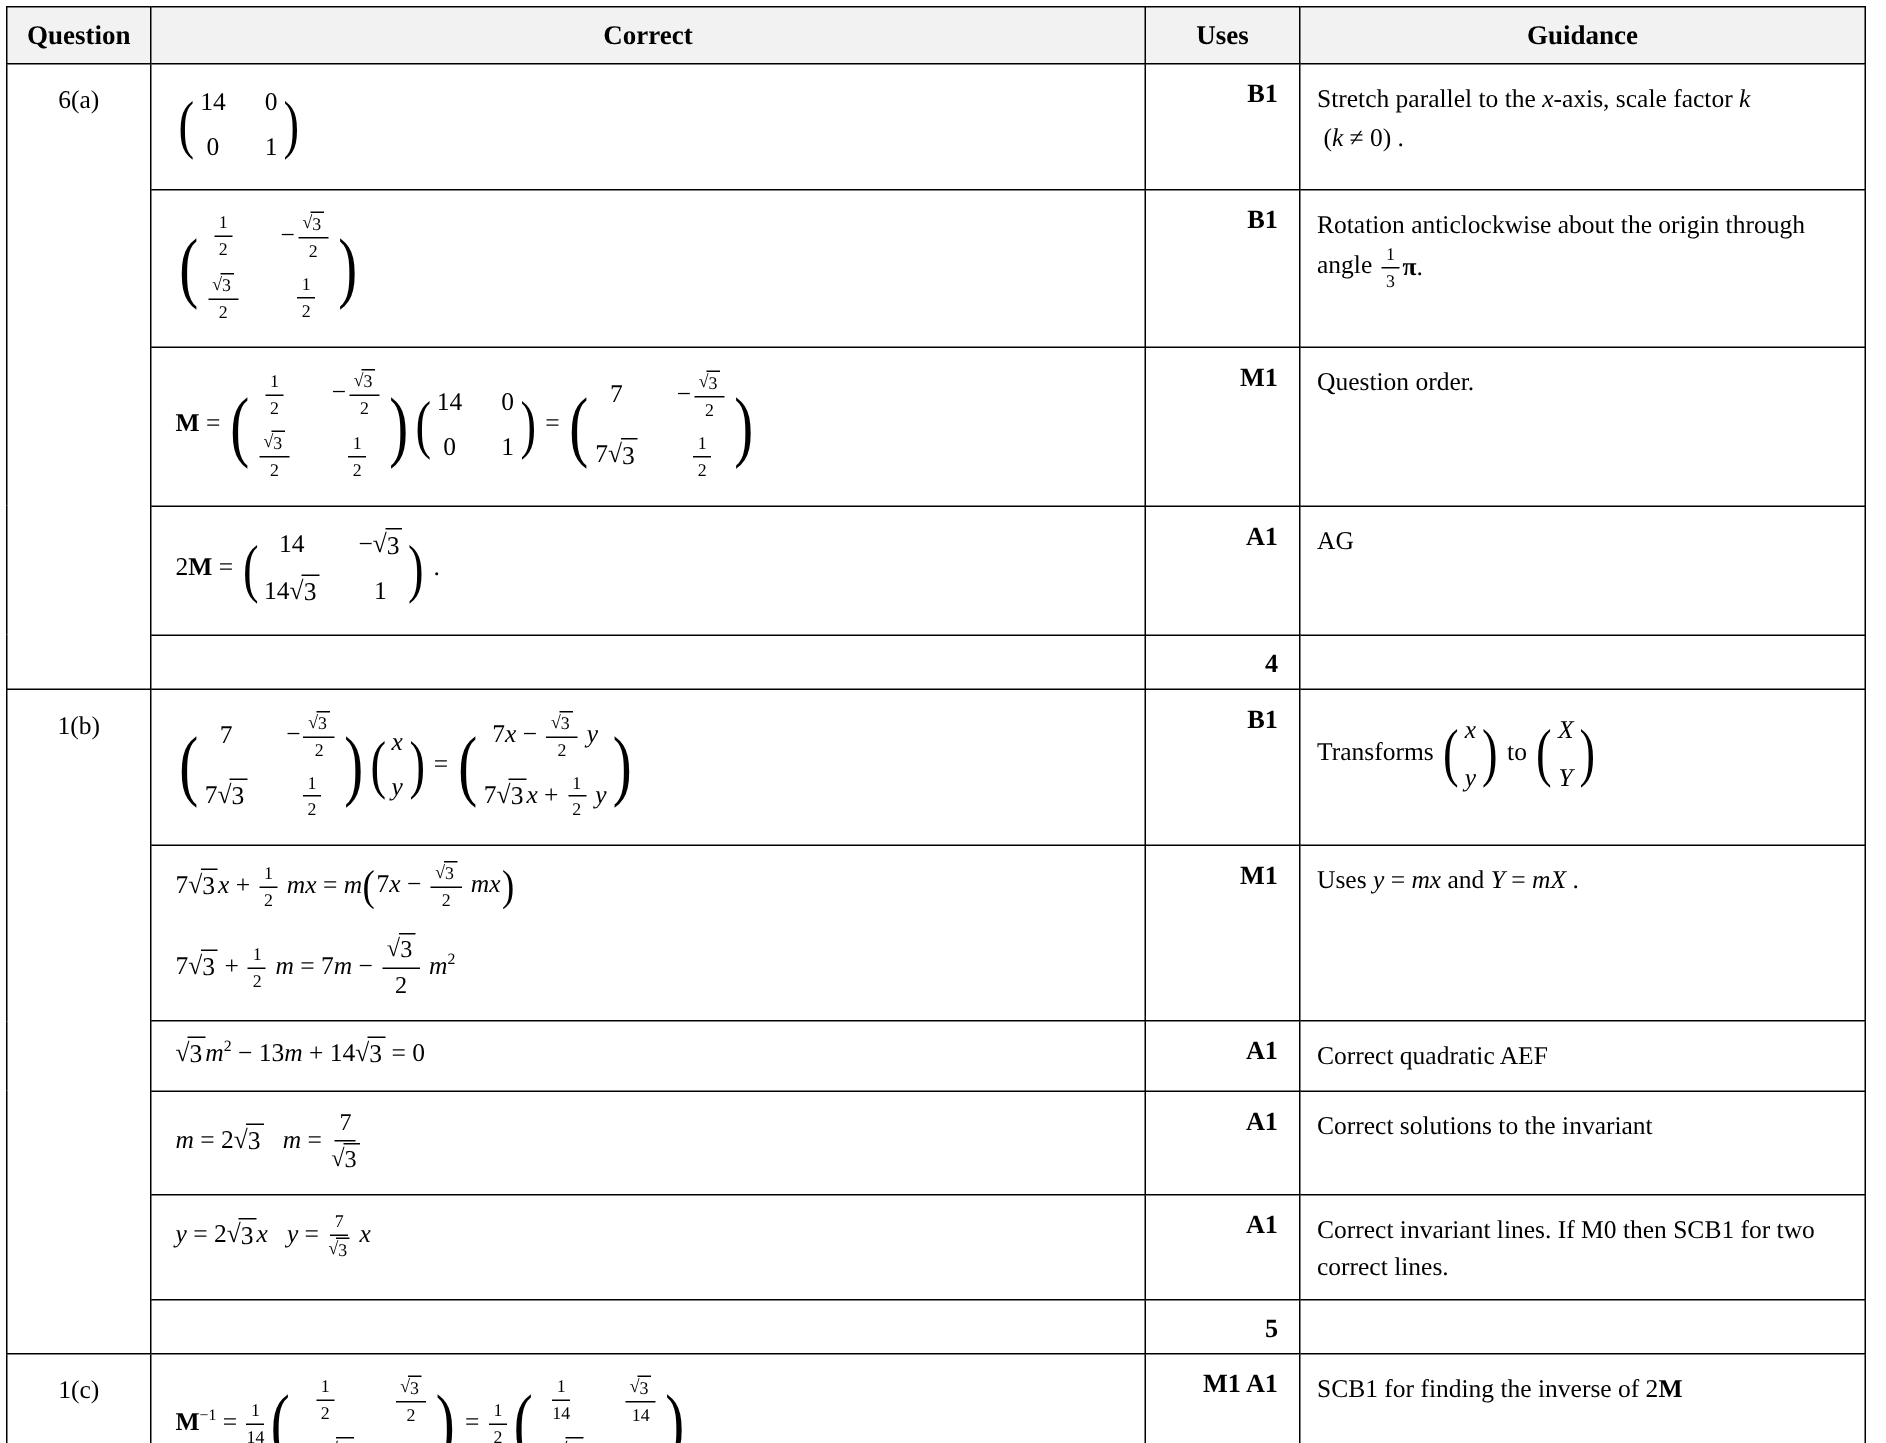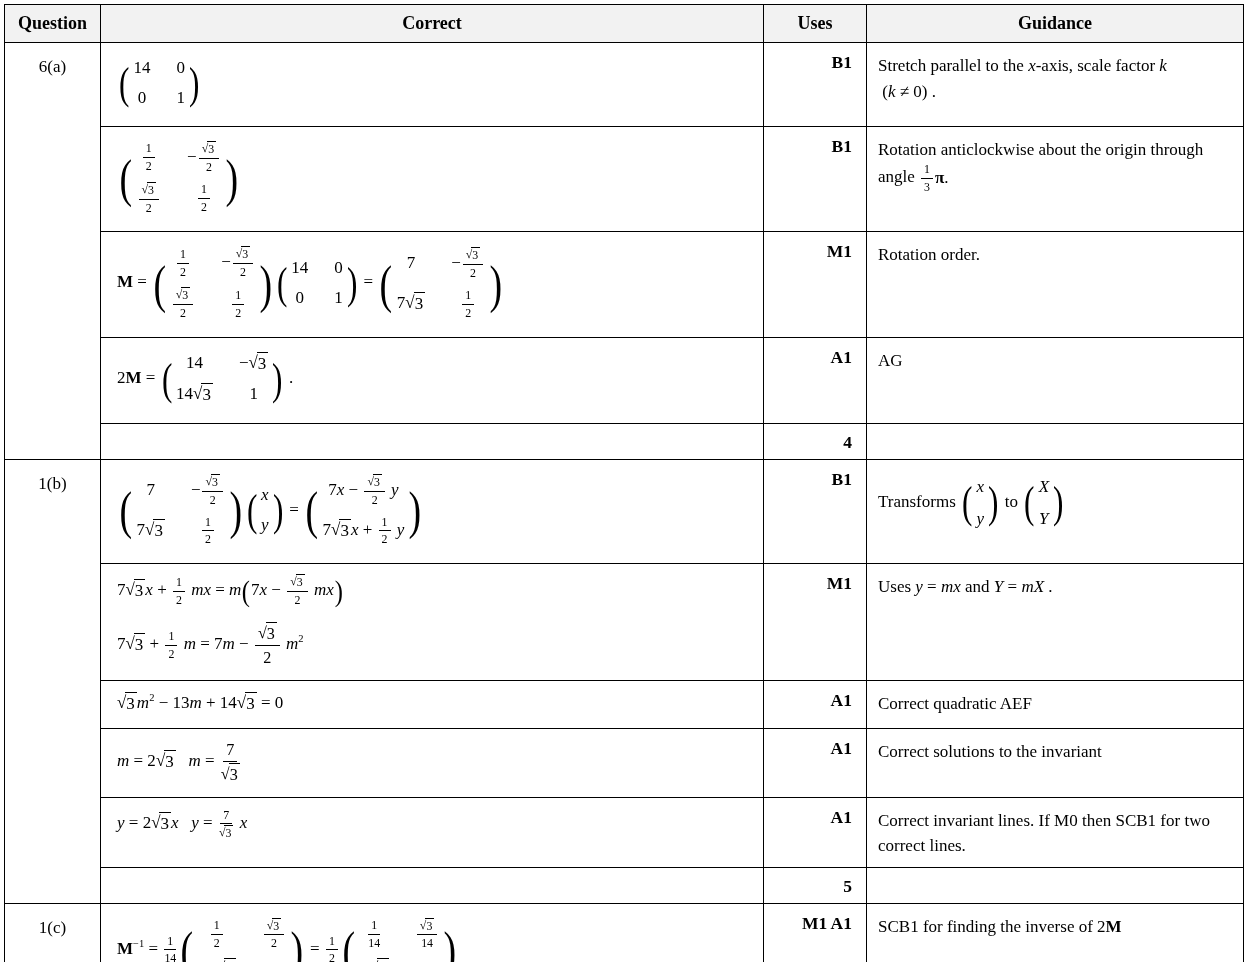--- a/index.html
+++ b/index.html
@@ -111,21 +111,21 @@
                         <span class="rsign">√</span>
                         <span class="rad">3</span>
                       </span></span><span class="fd">2</span></span></span><span class="mc"><span class="frac"><span class="fn">1</span><span class="fd">2</span></span></span></span><span class="mbr" style="font-size: 3.1em;">)</span></span><span class="matrix"><span class="mbr" style="font-size: 2.55em;">(</span><span class="mg" style="grid-template-columns: repeat(2, auto);"><span class="mc">14</span><span class="mc">0</span><span class="mc">0</span><span class="mc">1</span></span><span class="mbr" style="font-size: 2.55em;">)</span></span><span class="math"> = </span><span class="matrix"><span class="mbr" style="font-size: 3.1em;">(</span><span class="mg" style="grid-template-columns: repeat(2, auto);"><span class="mc">7</span><span class="mc">−<span class="frac"><span class="fn"><span class="sqrt">
                         <span class="rsign">√</span>
                         <span class="rad">3</span>
                       </span></span><span class="fd">2</span></span></span><span class="mc">7<span class="sqrt">
                     <span class="rsign">√</span>
                     <span class="rad">3</span>
                   </span></span><span class="mc"><span class="frac"><span class="fn">1</span><span class="fd">2</span></span></span></span><span class="mbr" style="font-size: 3.1em;">)</span></span></td>
           <td class="mk">M1</td>
-          <td class="g"><span class="plain">Rotation order.</span></td>
+          <td class="g"><span class="plain">Question order.</span></td>
         </tr>
         <tr>
           <td class="a"><span class="math">2<b>M</b> = </span><span class="matrix"><span class="mbr" style="font-size: 2.55em;">(</span><span class="mg" style="grid-template-columns: repeat(2, auto);"><span class="mc">14</span><span class="mc">−<span class="sqrt">
                     <span class="rsign">√</span>
                     <span class="rad">3</span>
                   </span></span><span class="mc">14<span class="sqrt">
                     <span class="rsign">√</span>
                     <span class="rad">3</span>
                   </span></span><span class="mc">1</span></span><span class="mbr" style="font-size: 2.55em;">)</span></span><span class="math"> .</span></td>
           <td class="mk">A1</td>

